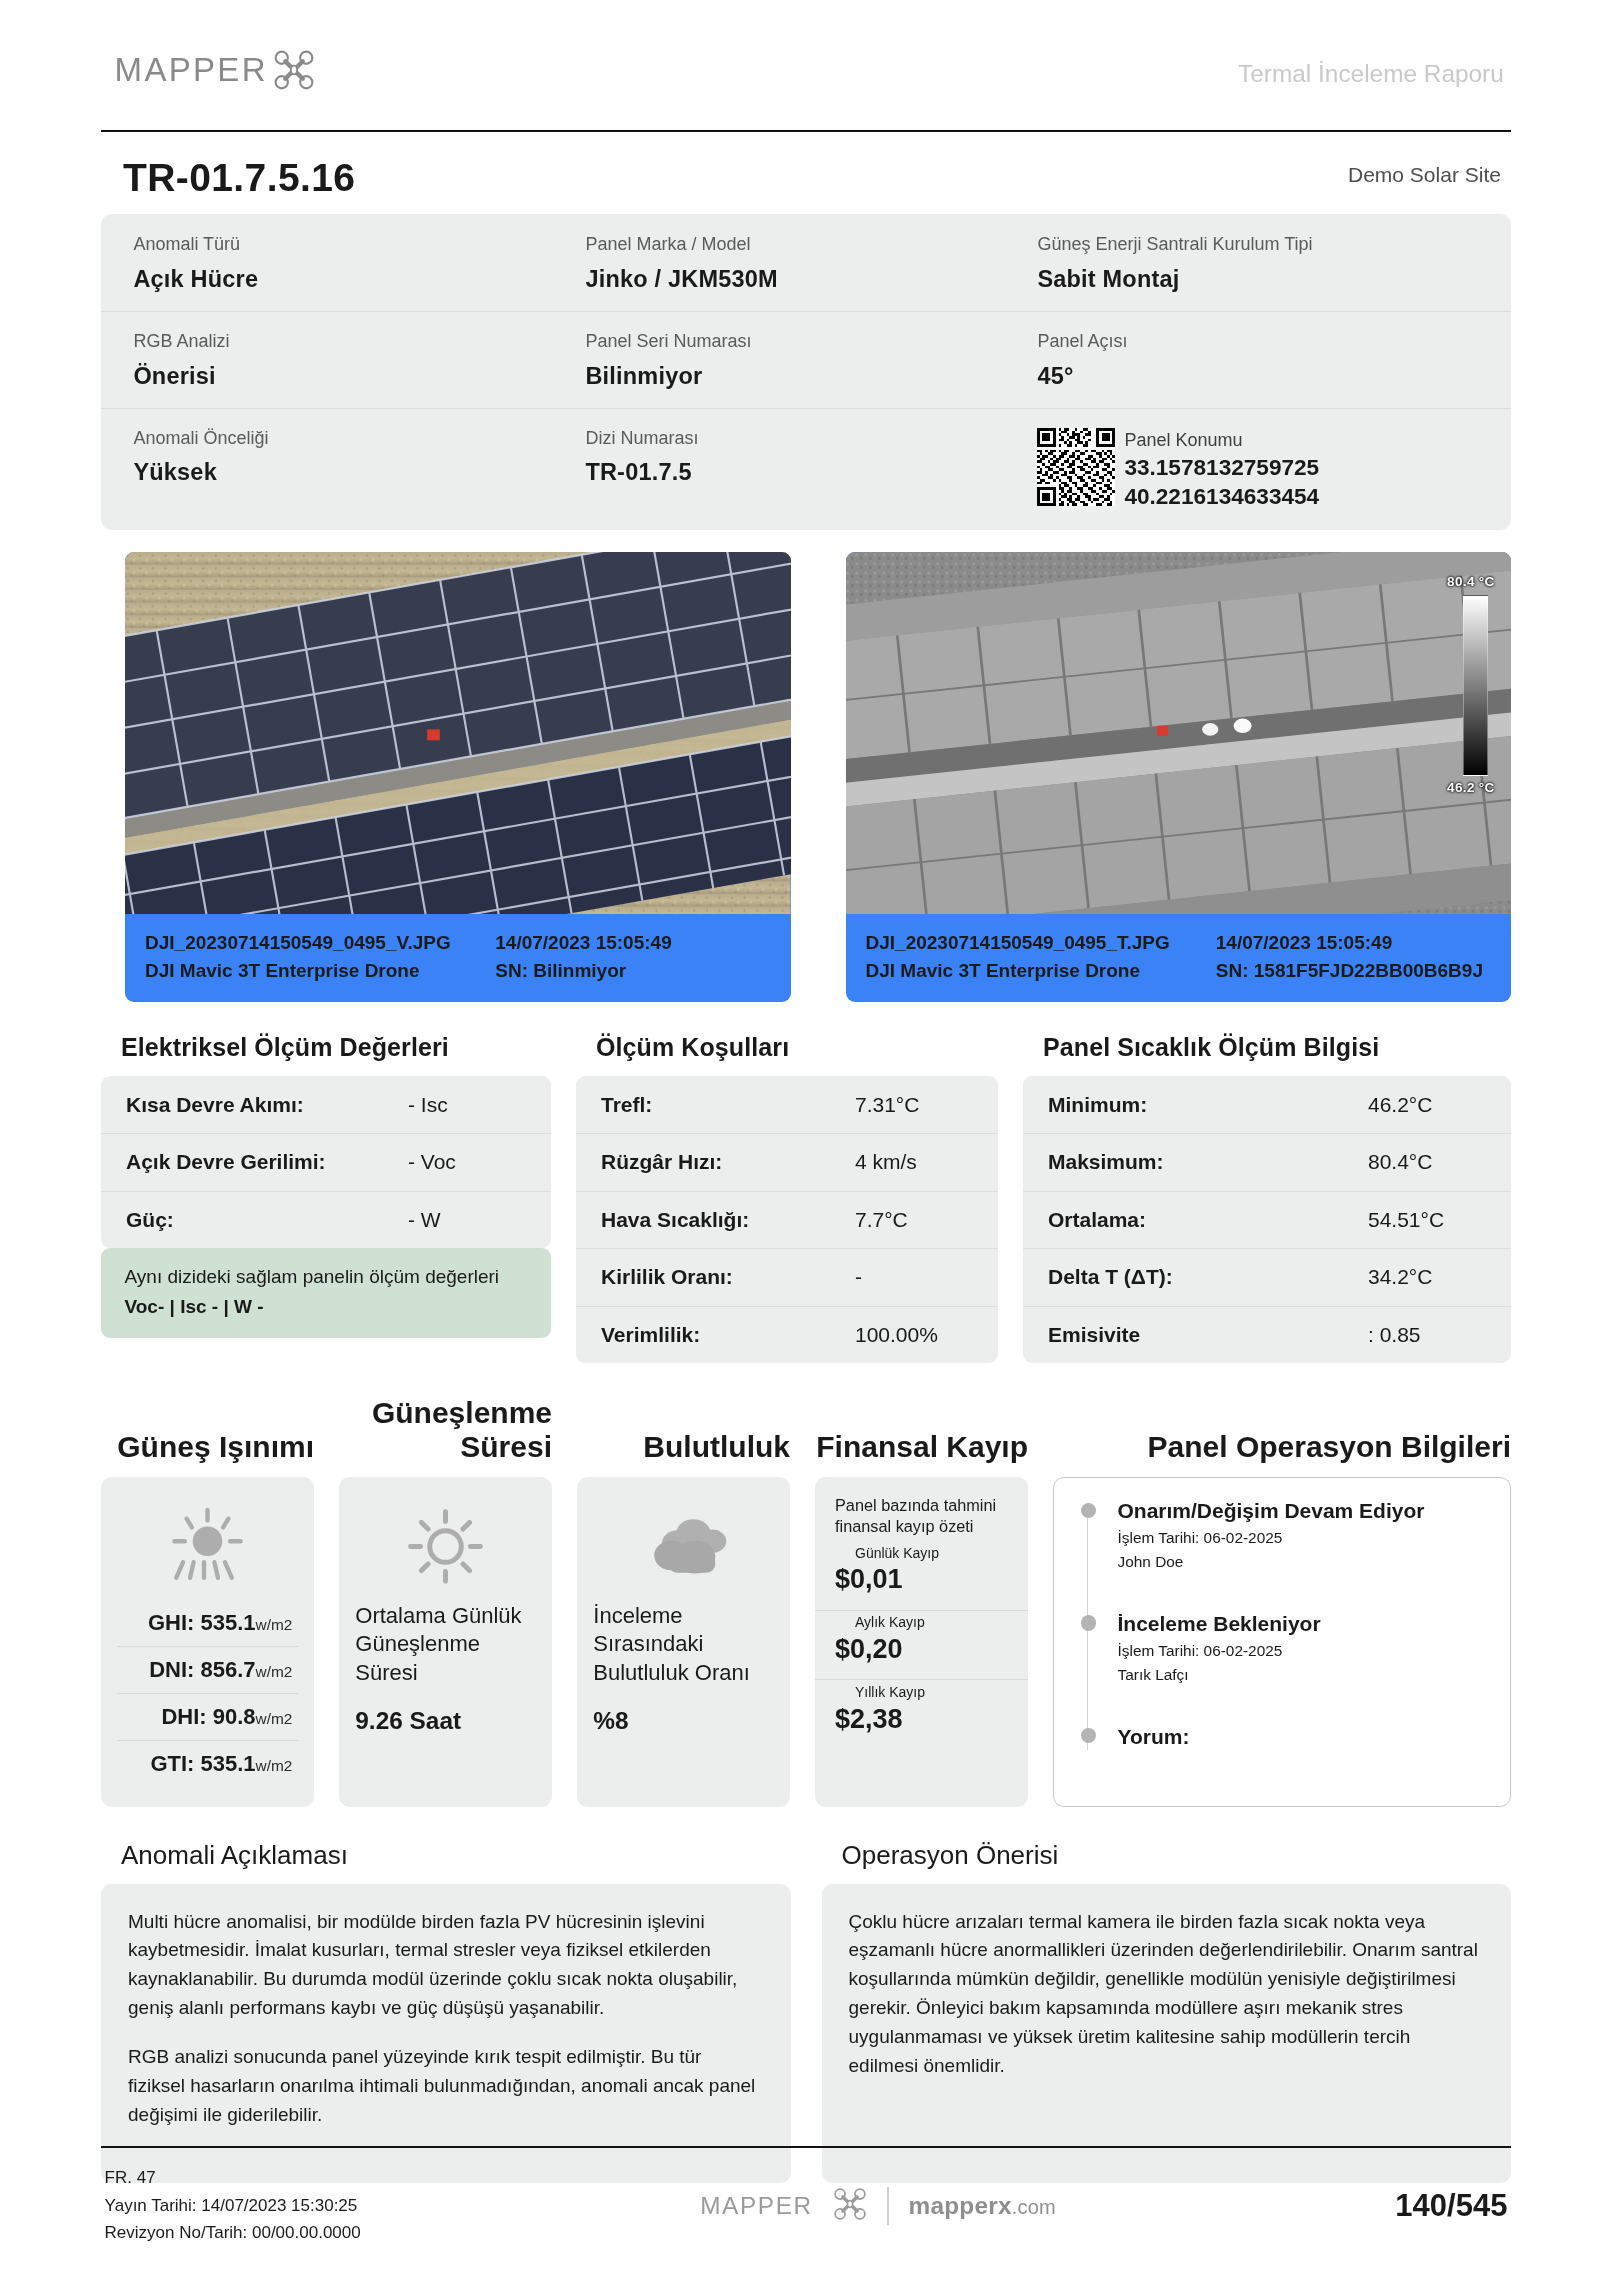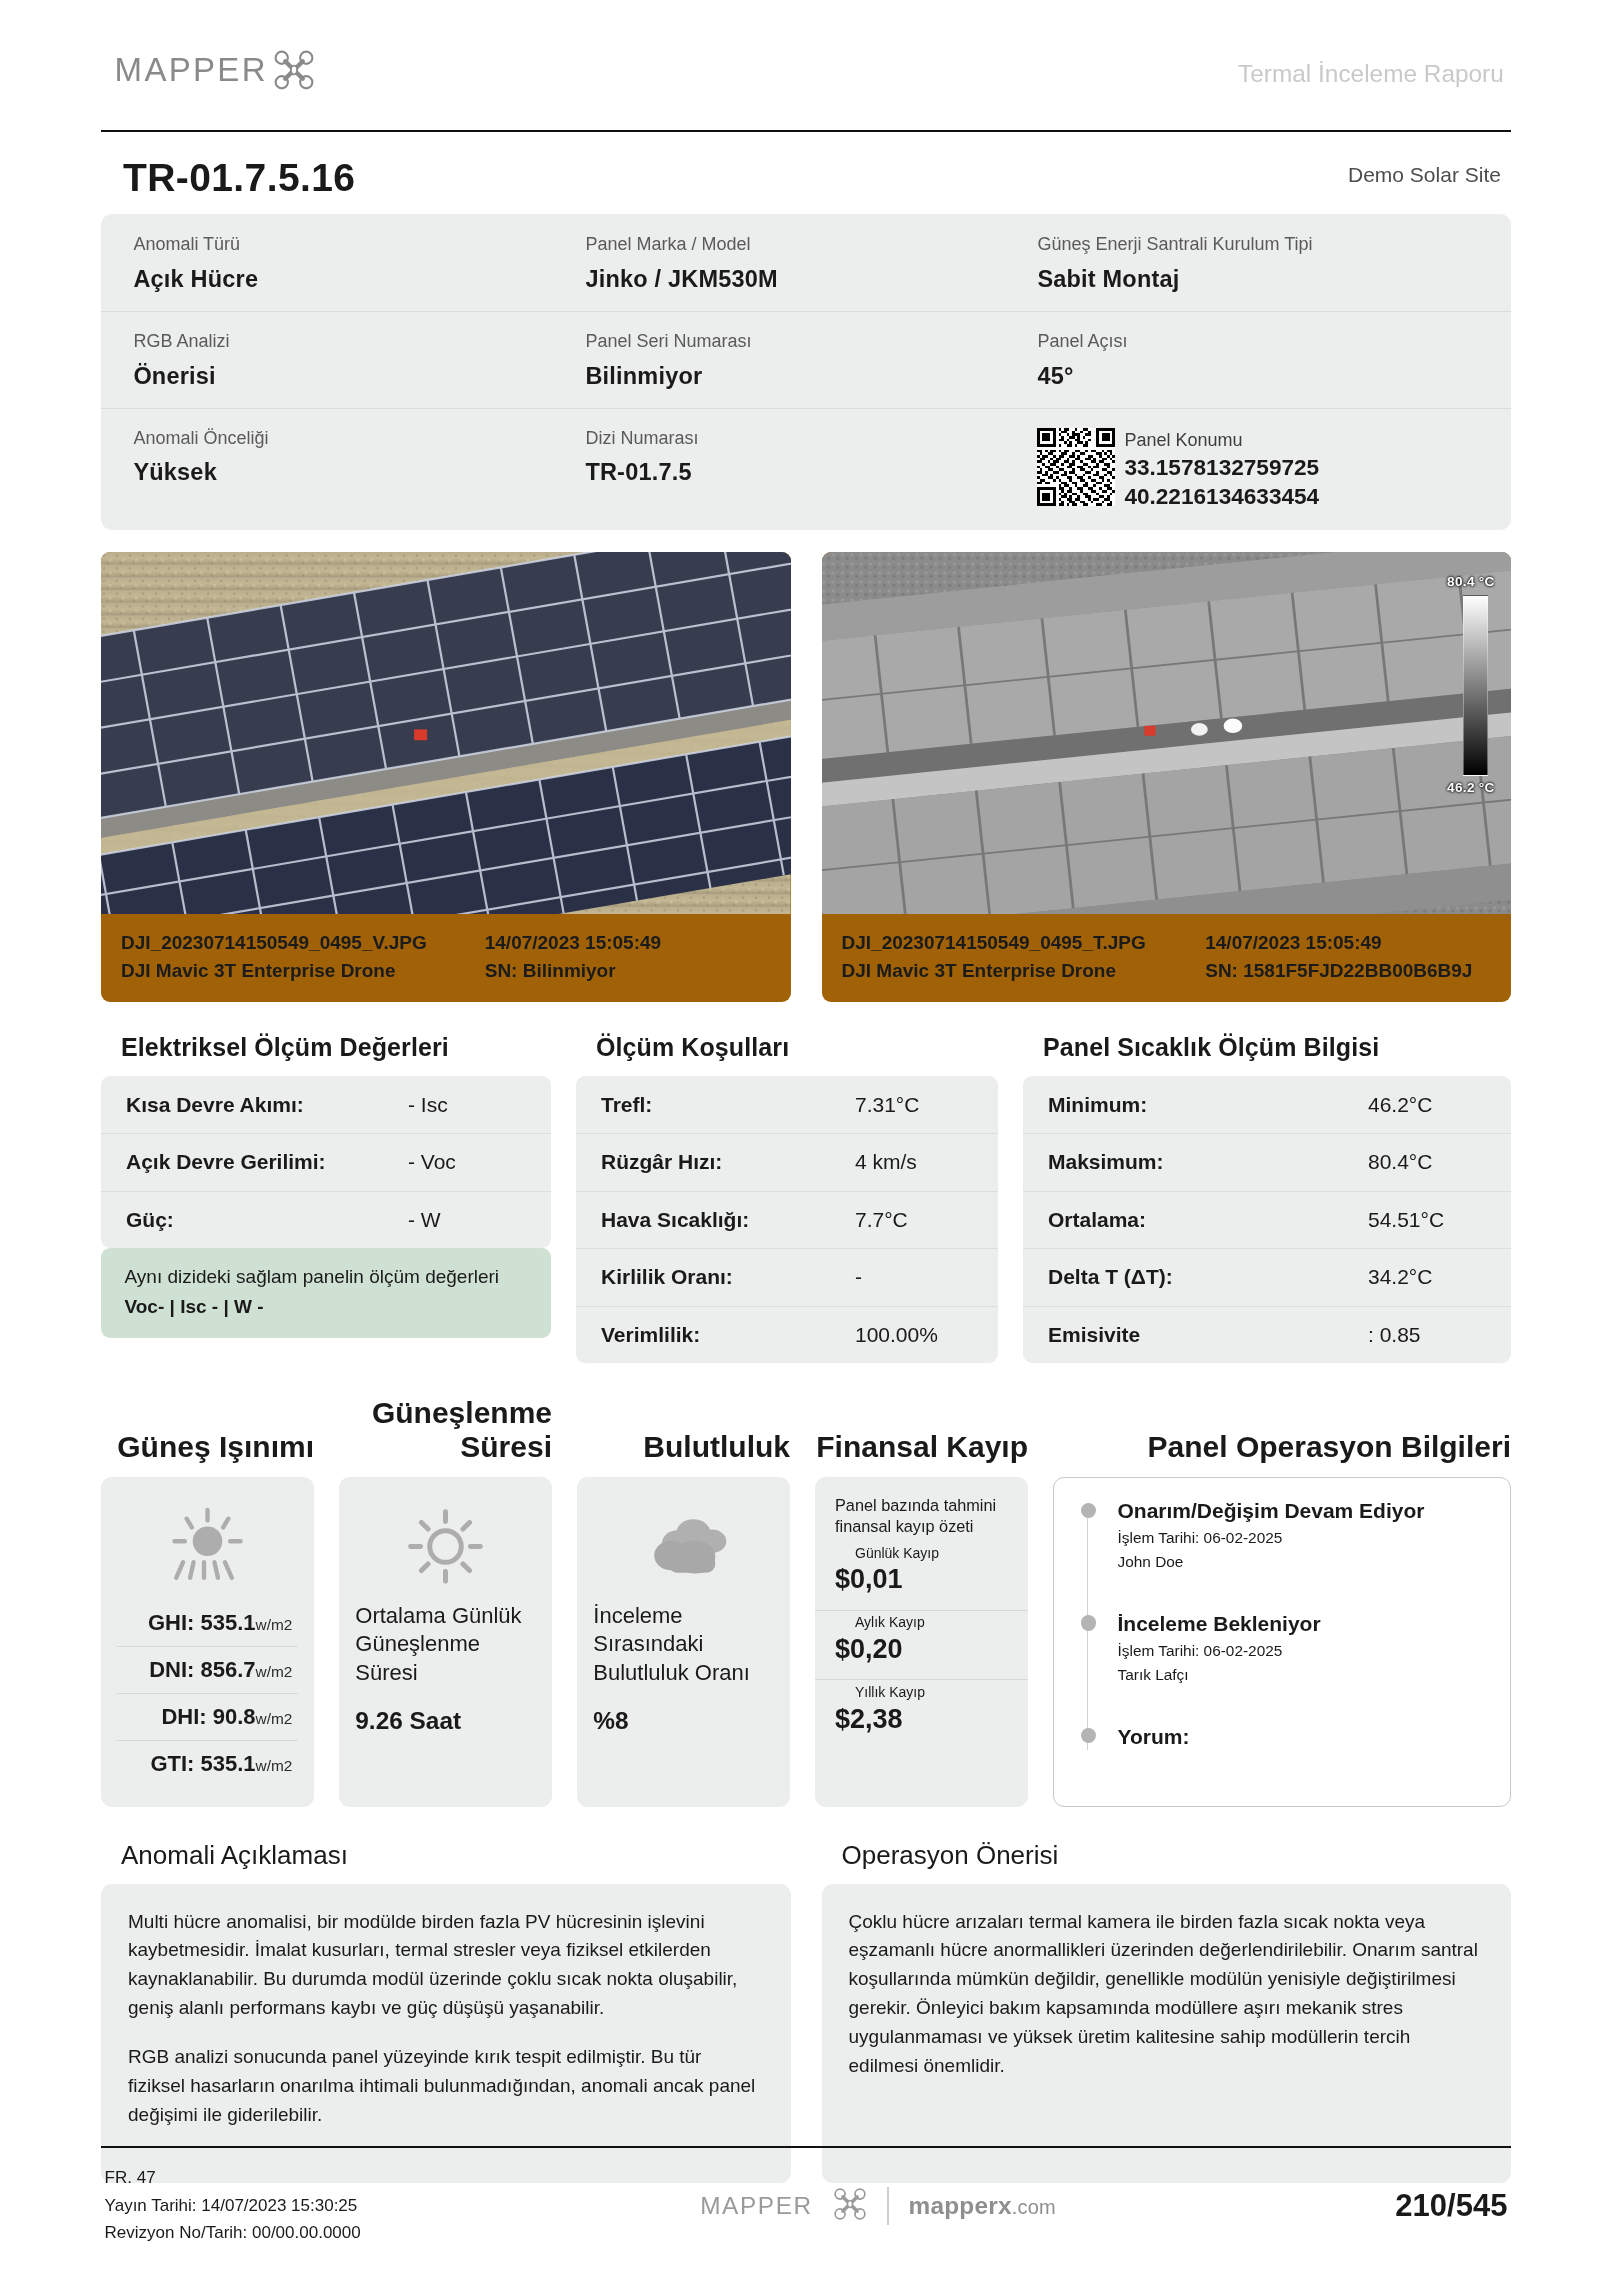--- a/index.html
+++ b/index.html
@@ -104,21 +104,21 @@
   .qr-texts { padding-top: 1.8px; }
   .qr-label { font-size: 18px; color: #3d3d3d; margin-bottom: 3.6px; }
   .qr-coord { font-size: 22.6px; font-weight: 700; line-height: 1.28; }
 
   
   .images {
     display: flex;
     gap: 31px;
     margin-top: 22px;
   }
-  .img-card { flex: 1 1 0; border-radius: 9px; overflow: hidden; background: #a16207; }
+  .img-card { flex: 1 1 0; border-radius: 9px; overflow: hidden; background: #3b82f6; margin-left: 24px; }
   .img-frame { position: relative; height: 362px; overflow: hidden; }
   .img-meta {
     display: flex;
     padding: 14.5px 20px 16.3px 20px;
     font-size: 19px;
     font-weight: 700;
     color: #1b1b1b;
     line-height: 1.5;
     gap: 0;
   }
@@ -905,18 +905,18 @@
               <circle cx="10" cy="38" r="7"></circle>
                 <circle cx="38" cy="38" r="7"></circle>
               <path d="M14 14 L34 34 M34 14 L14 34" stroke-width="5" stroke-linecap="round"></path>
             </g>
             <ellipse cx="24" cy="24" rx="3.6" ry="5" fill="#fff" stroke="#9a9a9a" stroke-width="2.2"></ellipse>
           </svg>
         </span>
         <span class="foot-div"></span>
         <span class="foot-url"><span>mapperx</span><span class="tld">.com</span></span>
       </div>
-      <div class="foot-page">210/545</div>
+      <div class="foot-page">140/545</div>
     </div>
   </div>
 
 </div>
 
 
 </body></html>

